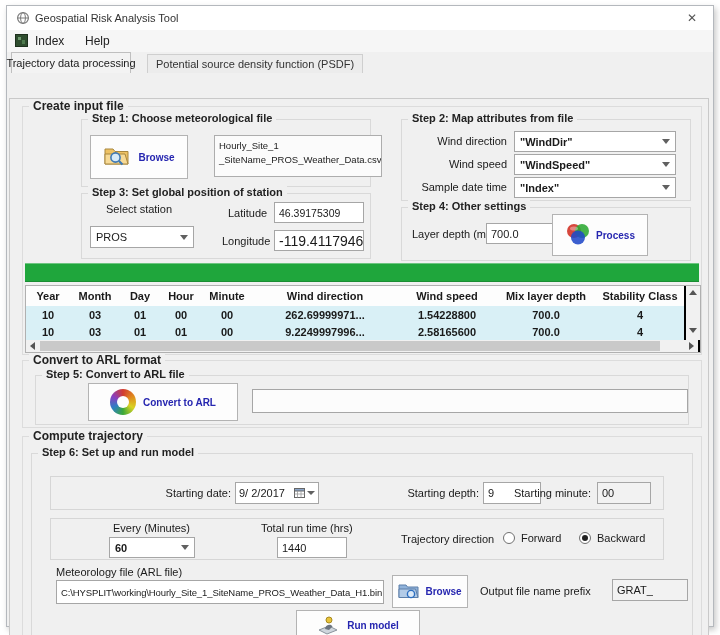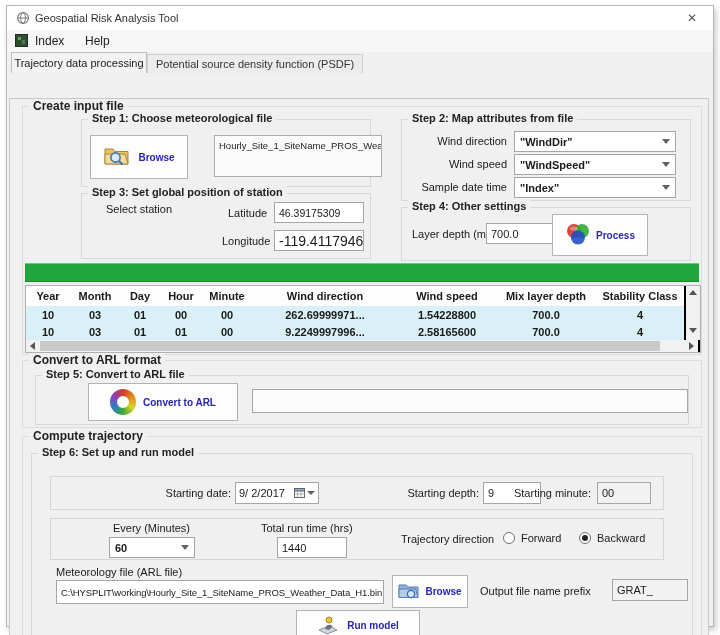--- a/index.html
+++ b/index.html
@@ -16,21 +16,21 @@
   }
   
   .titlebar{position:absolute;left:0;top:0;width:100%;height:24px;background:#ffffff;}
   .title-text{position:absolute;left:28px;top:0;line-height:24px;font-size:11px;color:#333;white-space:nowrap;}
   .close-btn{position:absolute;right:0;top:0;width:42px;height:24px;display:flex;align-items:center;justify-content:center;color:#555;font-size:12px;cursor:default;}
   
   .menubar{position:absolute;left:0;top:24px;width:100%;height:22px;background:#f6f6f6;}
   .menu-item{position:absolute;top:0;height:22px;line-height:22px;padding:0 6px;font-size:12px;color:#222;white-space:nowrap;}
   
   .tab{position:absolute;box-sizing:border-box;display:flex;align-items:center;justify-content:center;white-space:nowrap;font-size:11px;}
-  .tab-active{left:4px;top:46px;width:136px;height:21px;background:#f3f3f3;border:1px solid #bfbfbf;border-bottom:none;z-index:3;}
+  .tab-active{left:4px;top:46px;width:120px;height:21px;background:#f3f3f3;border:1px solid #bfbfbf;border-bottom:none;z-index:3;}
   .tab-inactive{left:140px;top:48px;width:216px;height:19px;background:#ececec;border:1px solid #cfcfcf;border-bottom:none;color:#333;}
   .tabpage{position:absolute;left:2px;top:66px;width:700px;height:548px;background:#f0f0f0;border:1px solid #c9c9c9;box-sizing:border-box;margin-top:26px;}
   
   .grp{position:absolute;border:1px solid #dcdcdc;box-sizing:border-box;}
   .glabel{position:absolute;top:-8px;left:6px;background:#f0f0f0;padding:0 4px;font-weight:bold;white-space:nowrap;}
   .glabel-lg{font-size:12px;color:#222;}
   .glabel-sm{font-size:11px;color:#222;}
   
   .btn{position:absolute;display:flex;align-items:center;justify-content:center;gap:7px;background:#fdfdfd;border:1px solid #b3b3b3;box-sizing:border-box;cursor:default;}
   .blabel{font-weight:bold;color:#2626b0;font-size:10px;white-space:nowrap;}
@@ -61,21 +61,21 @@
   .arr-left{border-top:4px solid transparent;border-bottom:4px solid transparent;border-right:5px solid #555;}
   .arr-right{border-top:4px solid transparent;border-bottom:4px solid transparent;border-left:5px solid #555;}
   
   .panel{position:absolute;border:1px solid #d6d6d6;box-sizing:border-box;background:#f0f0f0;}
   
   .ring-icon{width:26px;height:26px;border-radius:50%;position:relative;flex:0 0 auto;
     background:conic-gradient(#d23b2f,#e08a1e,#d9d323,#3aa838,#2f7fc4,#8a3fc0,#d23b2f);}
   .ring-icon::after{content:"";position:absolute;left:7px;top:7px;width:12px;height:12px;border-radius:50%;background:#fdfdfd;}
   .cal-ic{display:inline-block;flex:0 0 auto;}
   .filebox{position:absolute;background:#fbfbfb;border:1px solid #adadad;box-sizing:border-box;
-    display:flex;flex-direction:row;justify-content:flex-start;align-items:flex-start;
+    display:flex;flex-direction:column;justify-content:flex-start;align-items:flex-start;
     padding:3px 4px;font-size:9.5px;line-height:1.45;overflow:hidden;color:#222;}
   .smalltext{font-size:9.5px;letter-spacing:-0.1px;}
 </style>
 </head>
 <body>
 
 <div id="window">
 
   <div class="titlebar">
     <span class="abs" style="left:9px;top:5px;">
@@ -124,20 +124,24 @@
         </div>
         <div class="filebox" style="left:132px;top:15px;width:168px;height:42px;">
           <span>Hourly_Site_1</span>
           <span>_SiteName_PROS_Weather_Data.csv</span>
         </div>
       </div>
 
       <div class="grp" style="left:58px;top:86px;width:290px;height:66px;border-color:#d9d9d9;">
         <span class="glabel glabel-sm">Step 3: Set global position of station</span>
         <span class="lbl" style="left:24px;top:9px;">Select station</span>
+        <div class="combo" style="left:8px;top:32px;width:104px;height:22px;">
+          <span>PROS</span>
+          <span class="dd-arrow"></span>
+        </div>
         <span class="lbl" style="left:146px;top:13px;">Latitude</span>
         <div class="tb" style="left:192px;top:8px;width:90px;height:21px;font-size:10.5px;">46.39175309</div>
         <span class="lbl" style="left:140px;top:41px;">Longitude</span>
         <div class="tb" style="left:192px;top:36px;width:90px;height:21px;font-size:14px;">-119.4117946</div>
       </div>
 
       <div class="grp" style="left:378px;top:12px;width:290px;height:82px;border-color:#d9d9d9;">
         <span class="glabel glabel-sm">Step 2: Map attributes from file</span>
         <span class="lbl lbl-r" style="left:0;top:15px;width:105px;">Wind direction</span>
         <div class="combo" style="left:112px;top:11px;width:162px;height:21px;">

